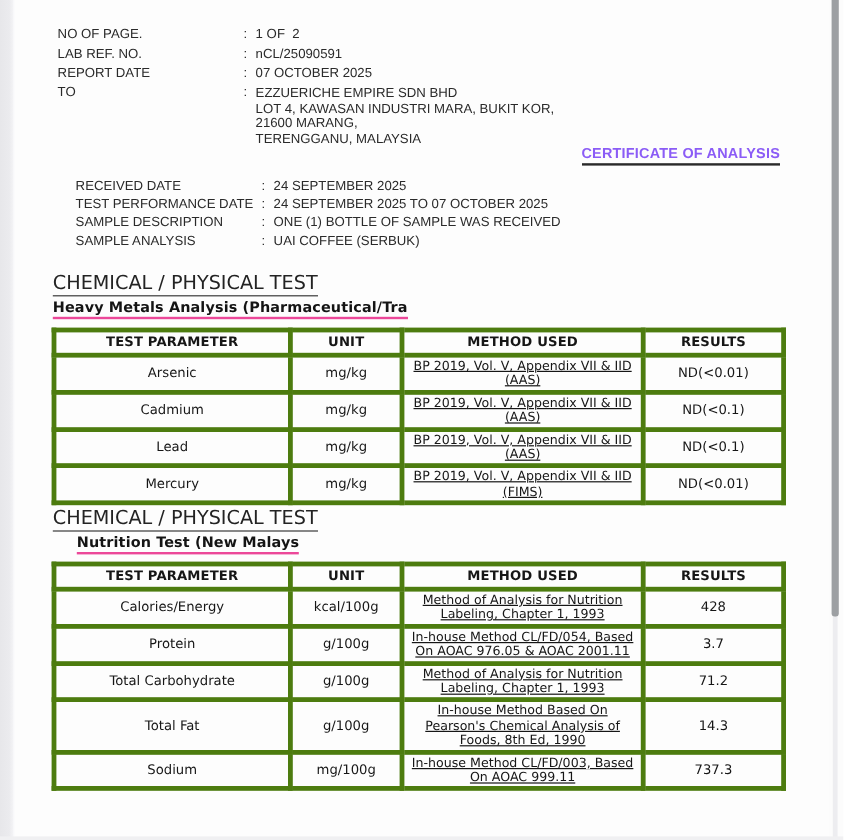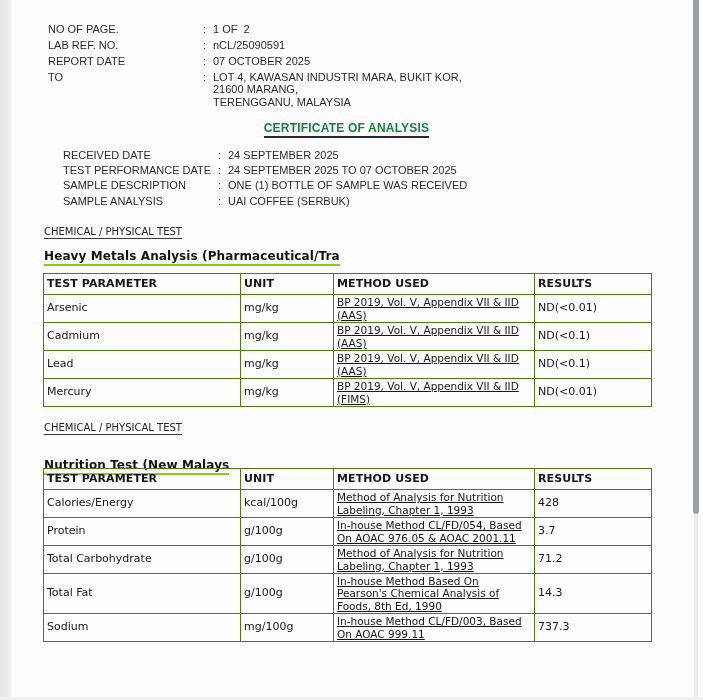--- a/index.html
+++ b/index.html
@@ -31,51 +31,51 @@
   
   .meta-block { position:absolute; left:35px; top:21px; font-size:11px; line-height:16px; color:#2a2a2a; }
   .meta-row { display:flex; }
   .meta-label { width:155px; flex:0 0 155px; white-space:pre; }
   .meta-colon { width:10px; flex:0 0 10px; }
   .meta-value { white-space:pre-wrap; }
   .addr-lines { line-height:12.6px; padding-top:1.6px; }
   .addr-lines .first { line-height:14px; }
 
   .doc-title {
-    position:absolute; left:30px; top:121px; width:607px; text-align:center;
-    font-size:12px; font-weight:bold; letter-spacing:.2px; color:#15803d;
+    position:absolute; left:30px; top:121px; width:607px; text-align:right;
+    font-size:12px; font-weight:bold; letter-spacing:.2px; color:#8b5cf6;
   }
   .doc-title span { border-bottom:2px solid #2a2a2a; padding-bottom:1px; }
 
   .info-block { position:absolute; left:35px; top:148px; font-size:11px; line-height:15.2px; color:#2a2a2a;margin-left:15px; }
 
   .section-category {
-    position:absolute; left:31px; font-size:10px; color:#232323;
+    position:absolute; left:31px; font-size:16px; color:#232323;
     font-family:"DejaVu Sans", sans-serif;
   }
   .section-category span { border-bottom:1px solid #3a3a3a; padding-bottom:1px; }
   .cat-1 { top:226px; }
   .cat-2 { top:422px; }
 
   .section-heading {
     position:absolute; left:31px; font-size:12px; font-weight:bold; color:#141414;
     font-family:"DejaVu Sans", sans-serif; letter-spacing:.1px;
   }
-  .section-heading span { border-bottom:2px solid #84cc16; padding-bottom:1px; }
+  .section-heading span { border-bottom:2px solid #ec4899; padding-bottom:1px; }
   .head-1 { top:249px; }
-  .head-2 { top:458px; }
+  .head-2 { top:445px;margin-left:20px; }
 
   table.coa {
     position:absolute; left:30px; border-collapse:collapse; table-layout:fixed;
     width:608px; font-family:"DejaVu Sans", sans-serif; font-size:11px; color:#161616;
   }
   .tbl-1 { top:273px; }
   .tbl-2 { top:468px; }
   table.coa th, table.coa td {
-    border:1px solid #4d7c0f; text-align:left; vertical-align:middle;
+    border:4px solid #4d7c0f; text-align:center; vertical-align:middle;
     padding:1px 3px; line-height:12.6px; overflow:hidden;
   }
   table.coa th { height:21px; font-size:11px; font-weight:bold; letter-spacing:.1px; }
   col.c-param { width:197px; } col.c-unit { width:93px; }
   col.c-method { width:201px; } col.c-result { width:117px; }
   td.param { text-align:left; padding-left:6px; }
   td.method span { display:block; font-size:10.5px; line-height:12.4px; white-space:nowrap;text-decoration:underline; }
   tr.r28 { height:28px; } tr.r38 { height:38px; } tr.r20 { height:20px; }
 </style>
 </head>
@@ -106,20 +106,21 @@
       </div>
       <div class="meta-row">
         <span class="meta-label">REPORT DATE</span>
         <span class="meta-colon">:</span>
         <span class="meta-value">07 OCTOBER 2025</span>
       </div>
       <div class="meta-row">
         <span class="meta-label">TO</span>
         <span class="meta-colon">:</span>
         <div class="addr-lines">
+          <div class="first">EZZUERICHE EMPIRE SDN BHD</div>
           <div>LOT 4, KAWASAN INDUSTRI MARA, BUKIT KOR,</div>
           <div>21600 MARANG,</div>
           <div>TERENGGANU, MALAYSIA</div>
         </div>
       </div>
     </div>
 
     <div class="doc-title">
       <span>CERTIFICATE OF ANALYSIS</span>
     </div>

